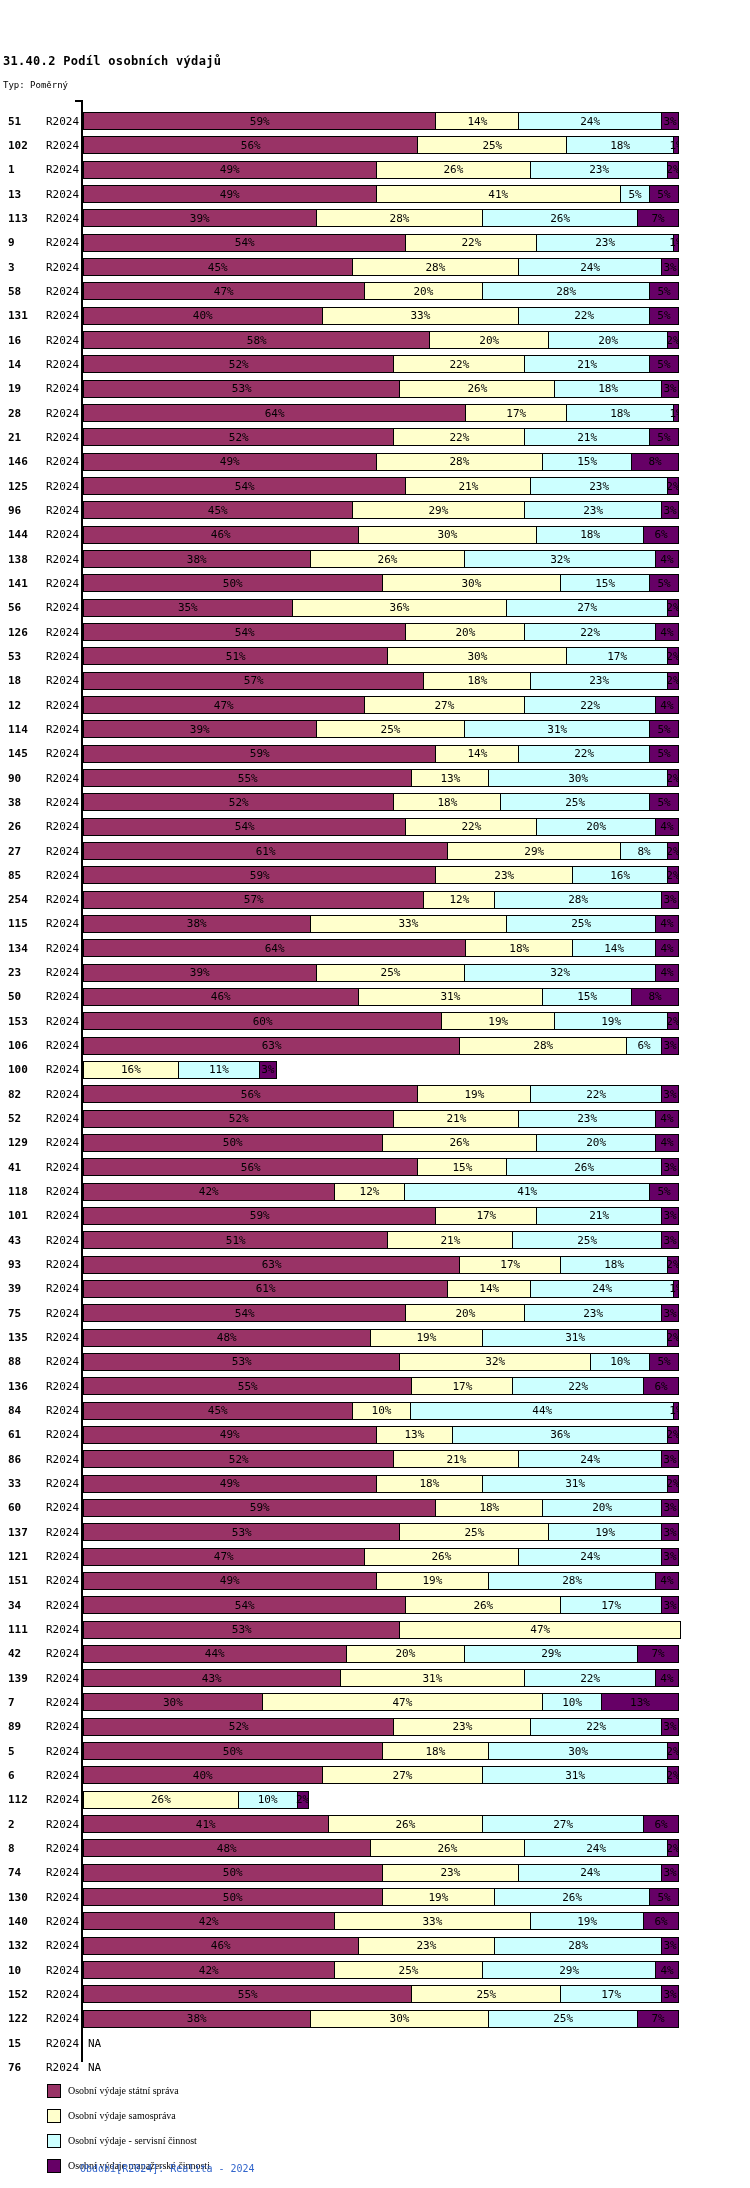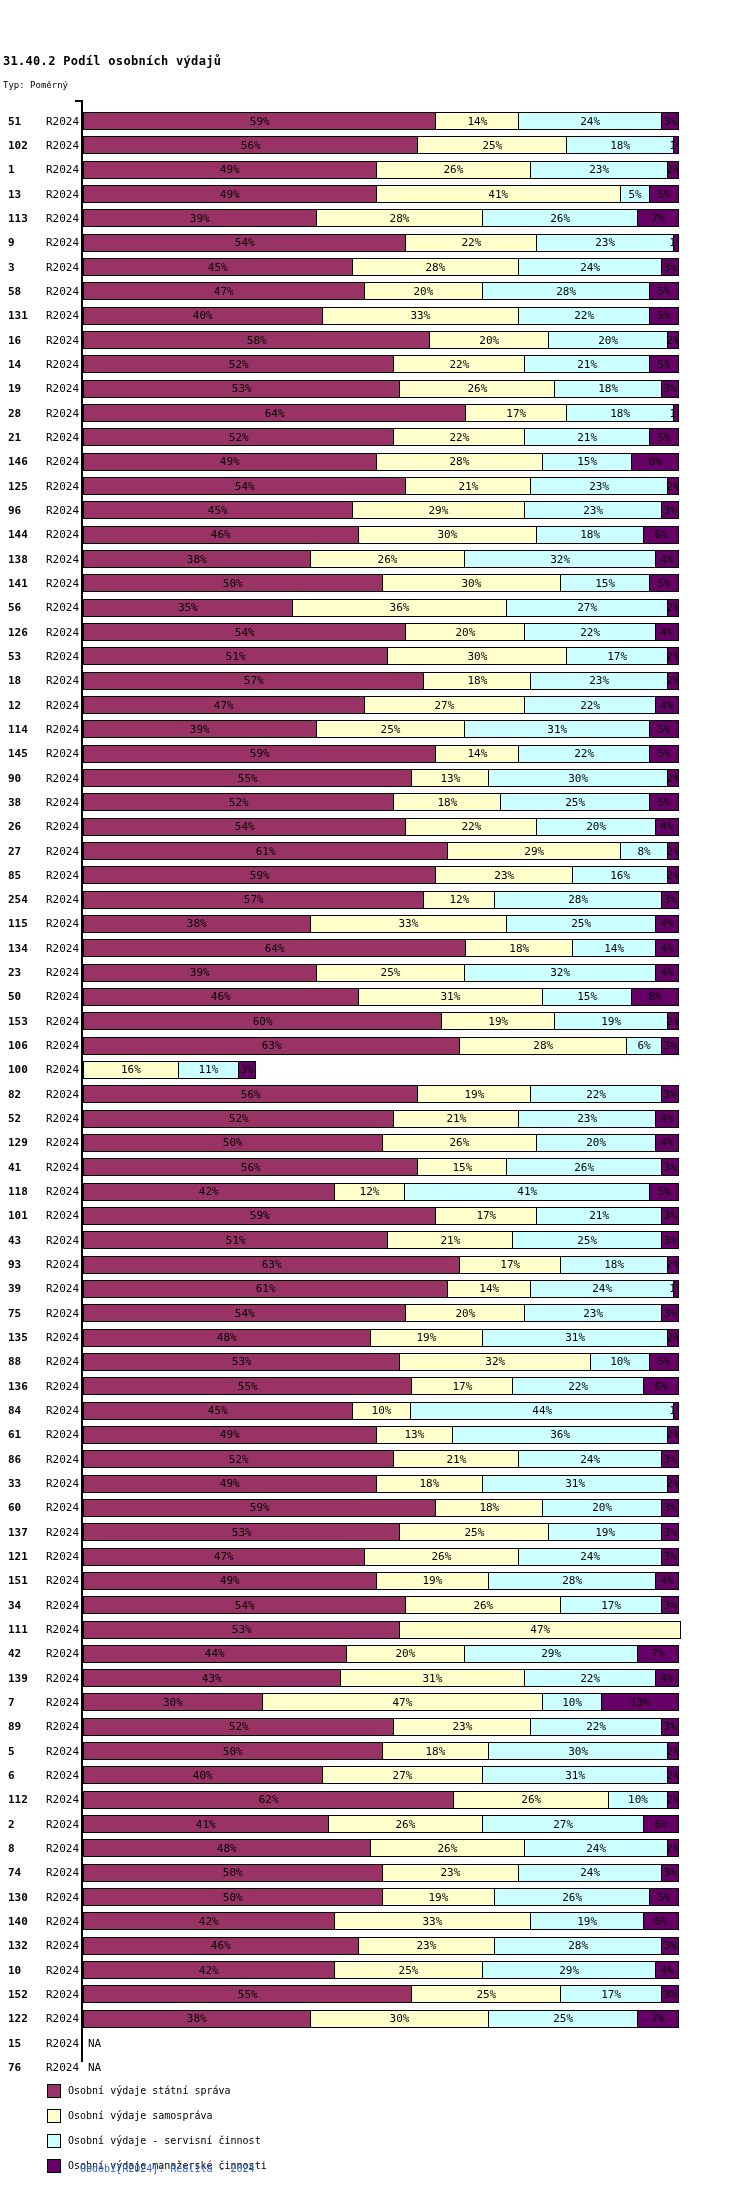--- a/index.html
+++ b/index.html
@@ -13,21 +13,21 @@
   #rows{position:absolute;left:0;top:109px;width:750px;}
   .row{display:flex;align-items:center;height:24.33px;}
   .cat{width:46px;padding-left:8px;box-sizing:border-box;font-size:11px;font-weight:bold;}
   .per{width:37px;font-size:11px;}
   .bar{display:flex;height:18px;overflow:hidden;}
   .seg{box-sizing:border-box;border:1px solid #000;height:18px;display:flex;
        align-items:center;justify-content:center;}
   .seg + .seg{margin-left:-1px;}
   .seglbl{font-size:11px;white-space:nowrap;color:#000;line-height:1;}
   .na{font-size:11px;padding-left:5px;}
-  #legend{position:absolute;left:47px;top:2078px;}
+  #legend{position:absolute;left:47px;top:2078px;font-family:Liberation Serif, serif;}
   .legend-item{display:flex;align-items:center;height:25px;}
   .swatch{width:12px;height:12px;border:1px solid #000;margin-right:7px;flex:0 0 auto;}
   .legend-label{font-size:10px;white-space:nowrap;}
   .footer{position:absolute;left:80px;top:2163px;font-size:10px;white-space:nowrap;}
 </style>
 </head>
 <body>
 
 <div id="page">
   <div class="subtitle">31.40.2 Podíl osobních výdajů</div>
@@ -739,21 +739,21 @@
           </div>
         </div>
       </div>
       <div class="row">
         <span class="cat">100</span>
         <span class="per">R2024</span>
         <div class="bar">
           <div class="seg" style="width: 95.84px; background: rgb(255, 255, 204);">
             <span class="seglbl">16%</span>
           </div>
-          <div class="seg" style="width: 61px; background: rgb(204, 255, 255);">
+          <div class="seg" style="width: 82px; background: rgb(204, 255, 255);">
             <span class="seglbl">11%</span>
           </div>
           <div class="seg" style="width: 17.97px; background: rgb(102, 0, 102);">
             <span class="seglbl">3%</span>
           </div>
         </div>
       </div>
       <div class="row">
         <span class="cat">82</span>
         <span class="per">R2024</span>
@@ -1267,23 +1267,20 @@
           </div>
           <div class="seg" style="width: 11.98px; background: rgb(102, 0, 102);">
             <span class="seglbl">2%</span>
           </div>
         </div>
       </div>
       <div class="row">
         <span class="cat">112</span>
         <span class="per">R2024</span>
         <div class="bar">
-          <div class="seg" style="width: 371.38px; background: rgb(153, 51, 102);">
-            <span class="seglbl">62%</span>
-          </div>
           <div class="seg" style="width: 155.74px; background: rgb(255, 255, 204);">
             <span class="seglbl">26%</span>
           </div>
           <div class="seg" style="width: 59.9px; background: rgb(204, 255, 255);">
             <span class="seglbl">10%</span>
           </div>
           <div class="seg" style="width: 11.98px; background: rgb(102, 0, 102);">
             <span class="seglbl">2%</span>
           </div>
         </div>

